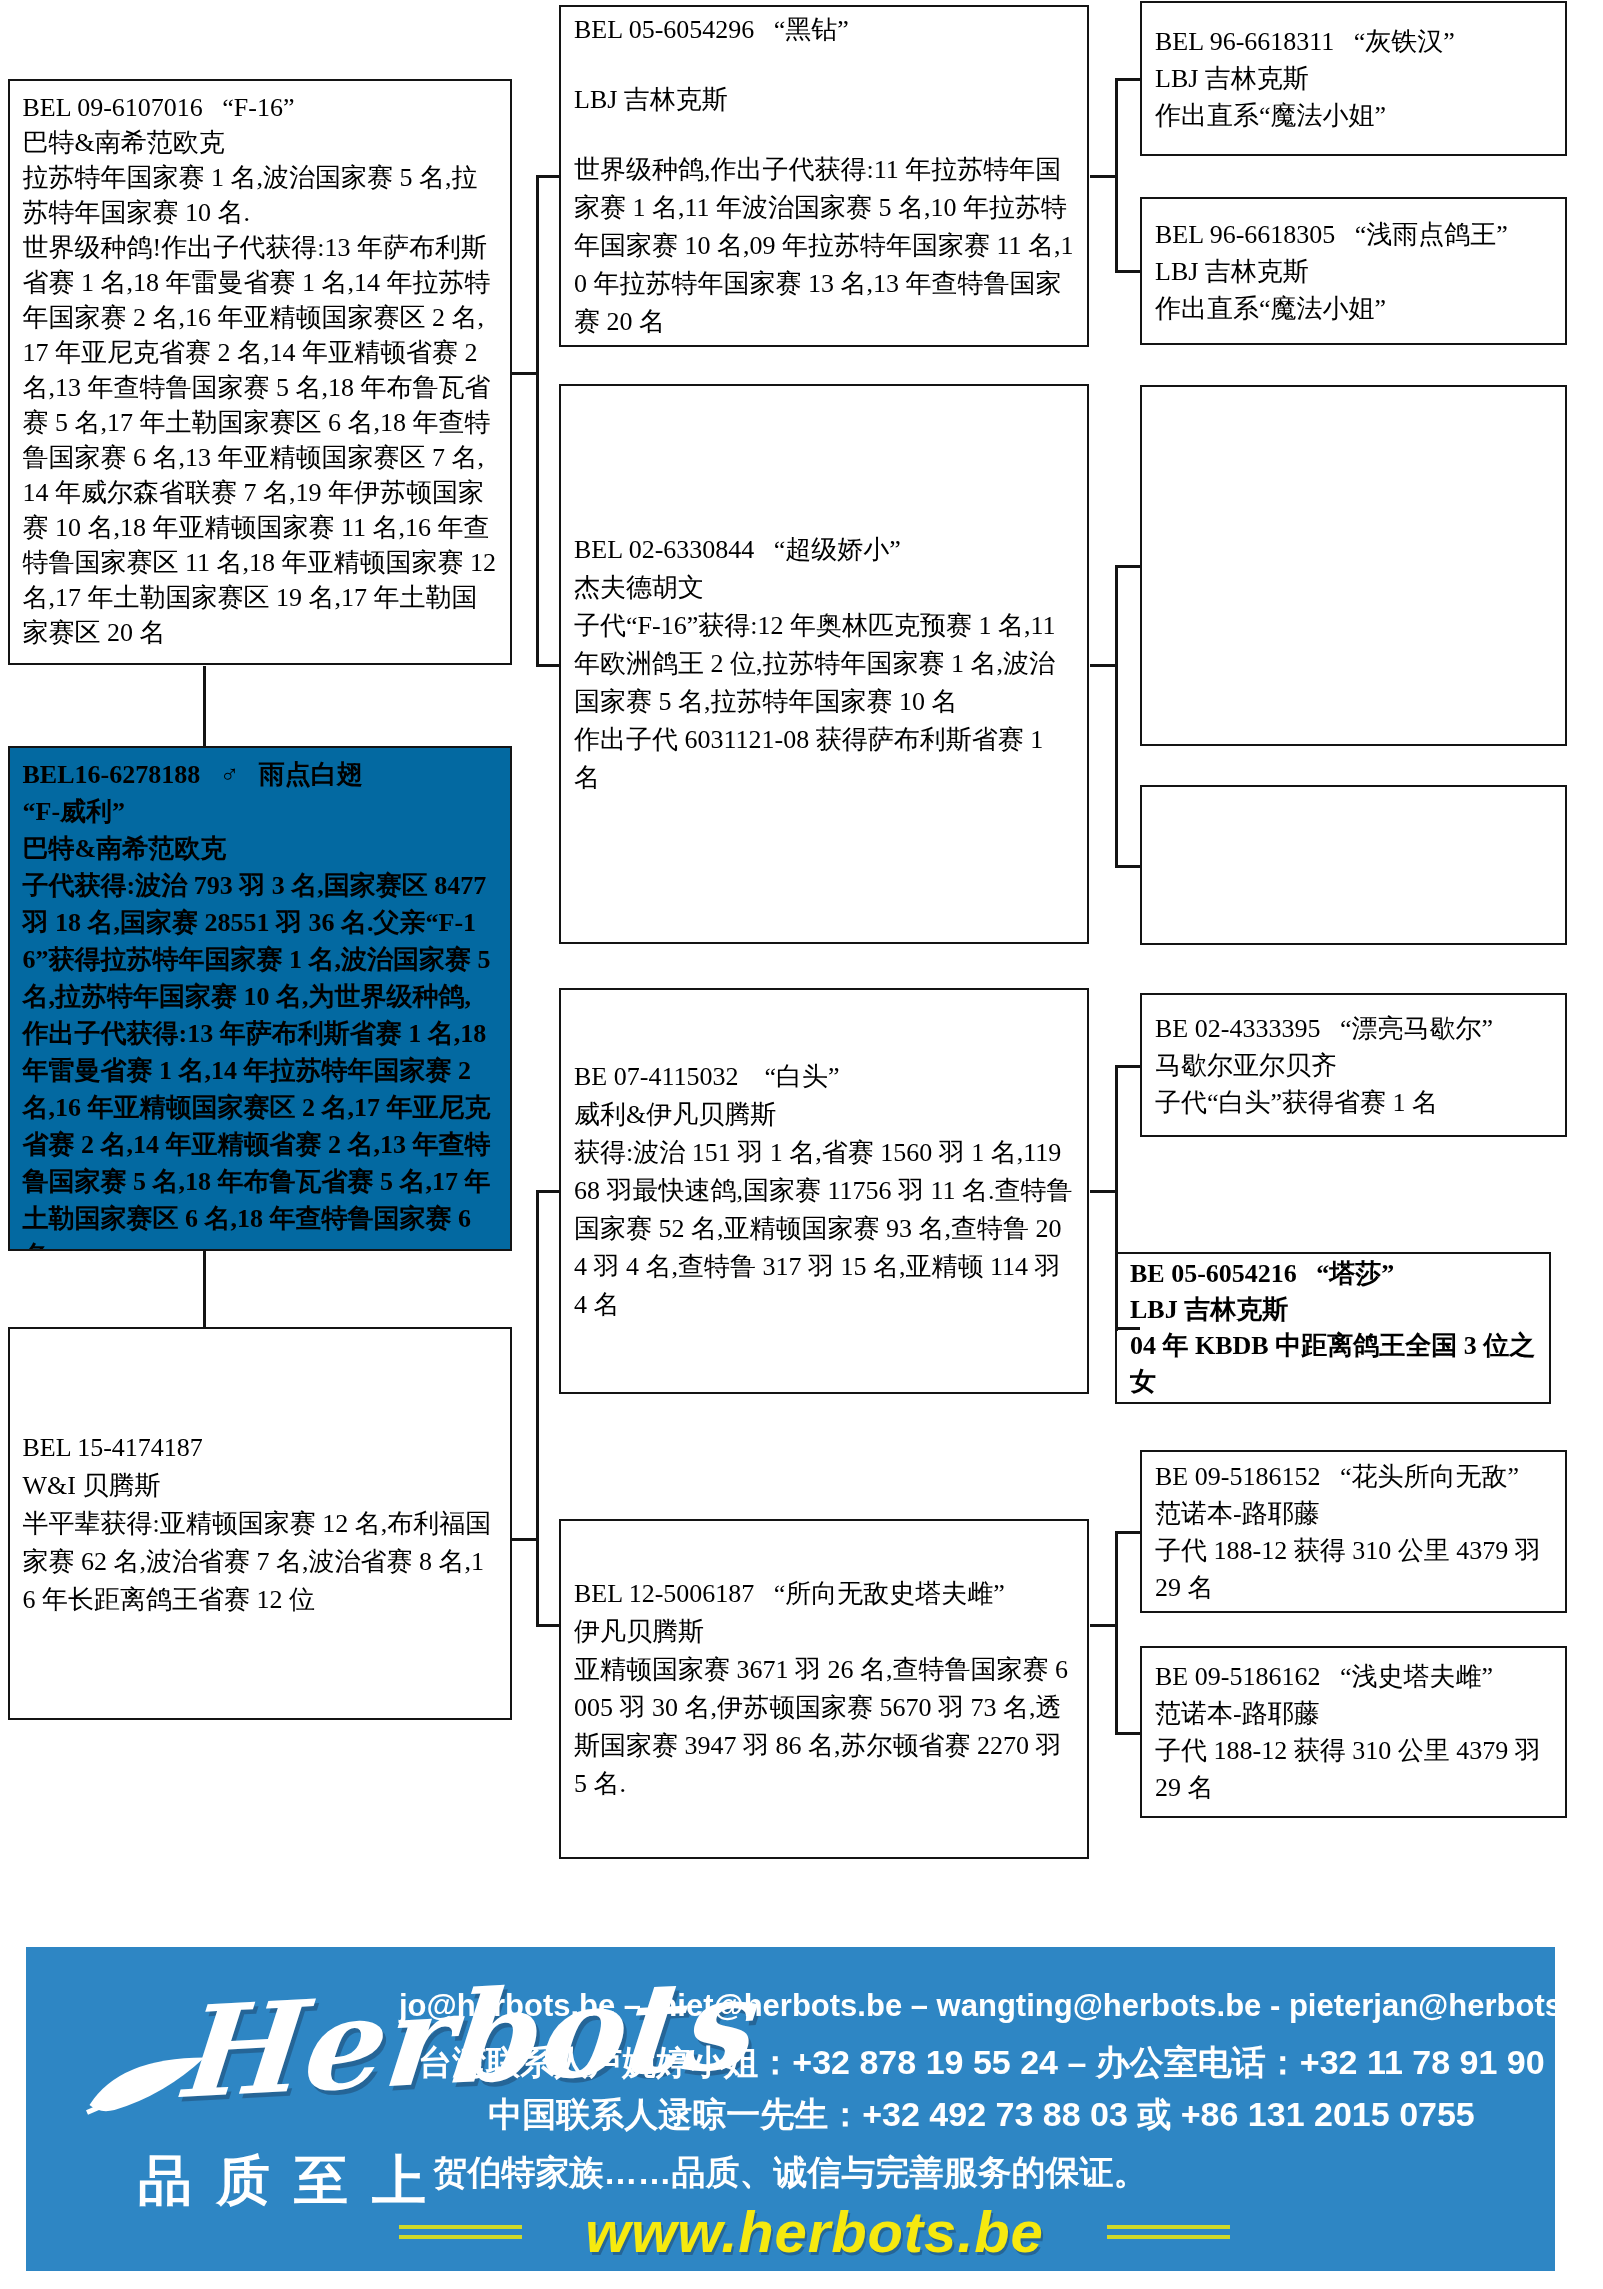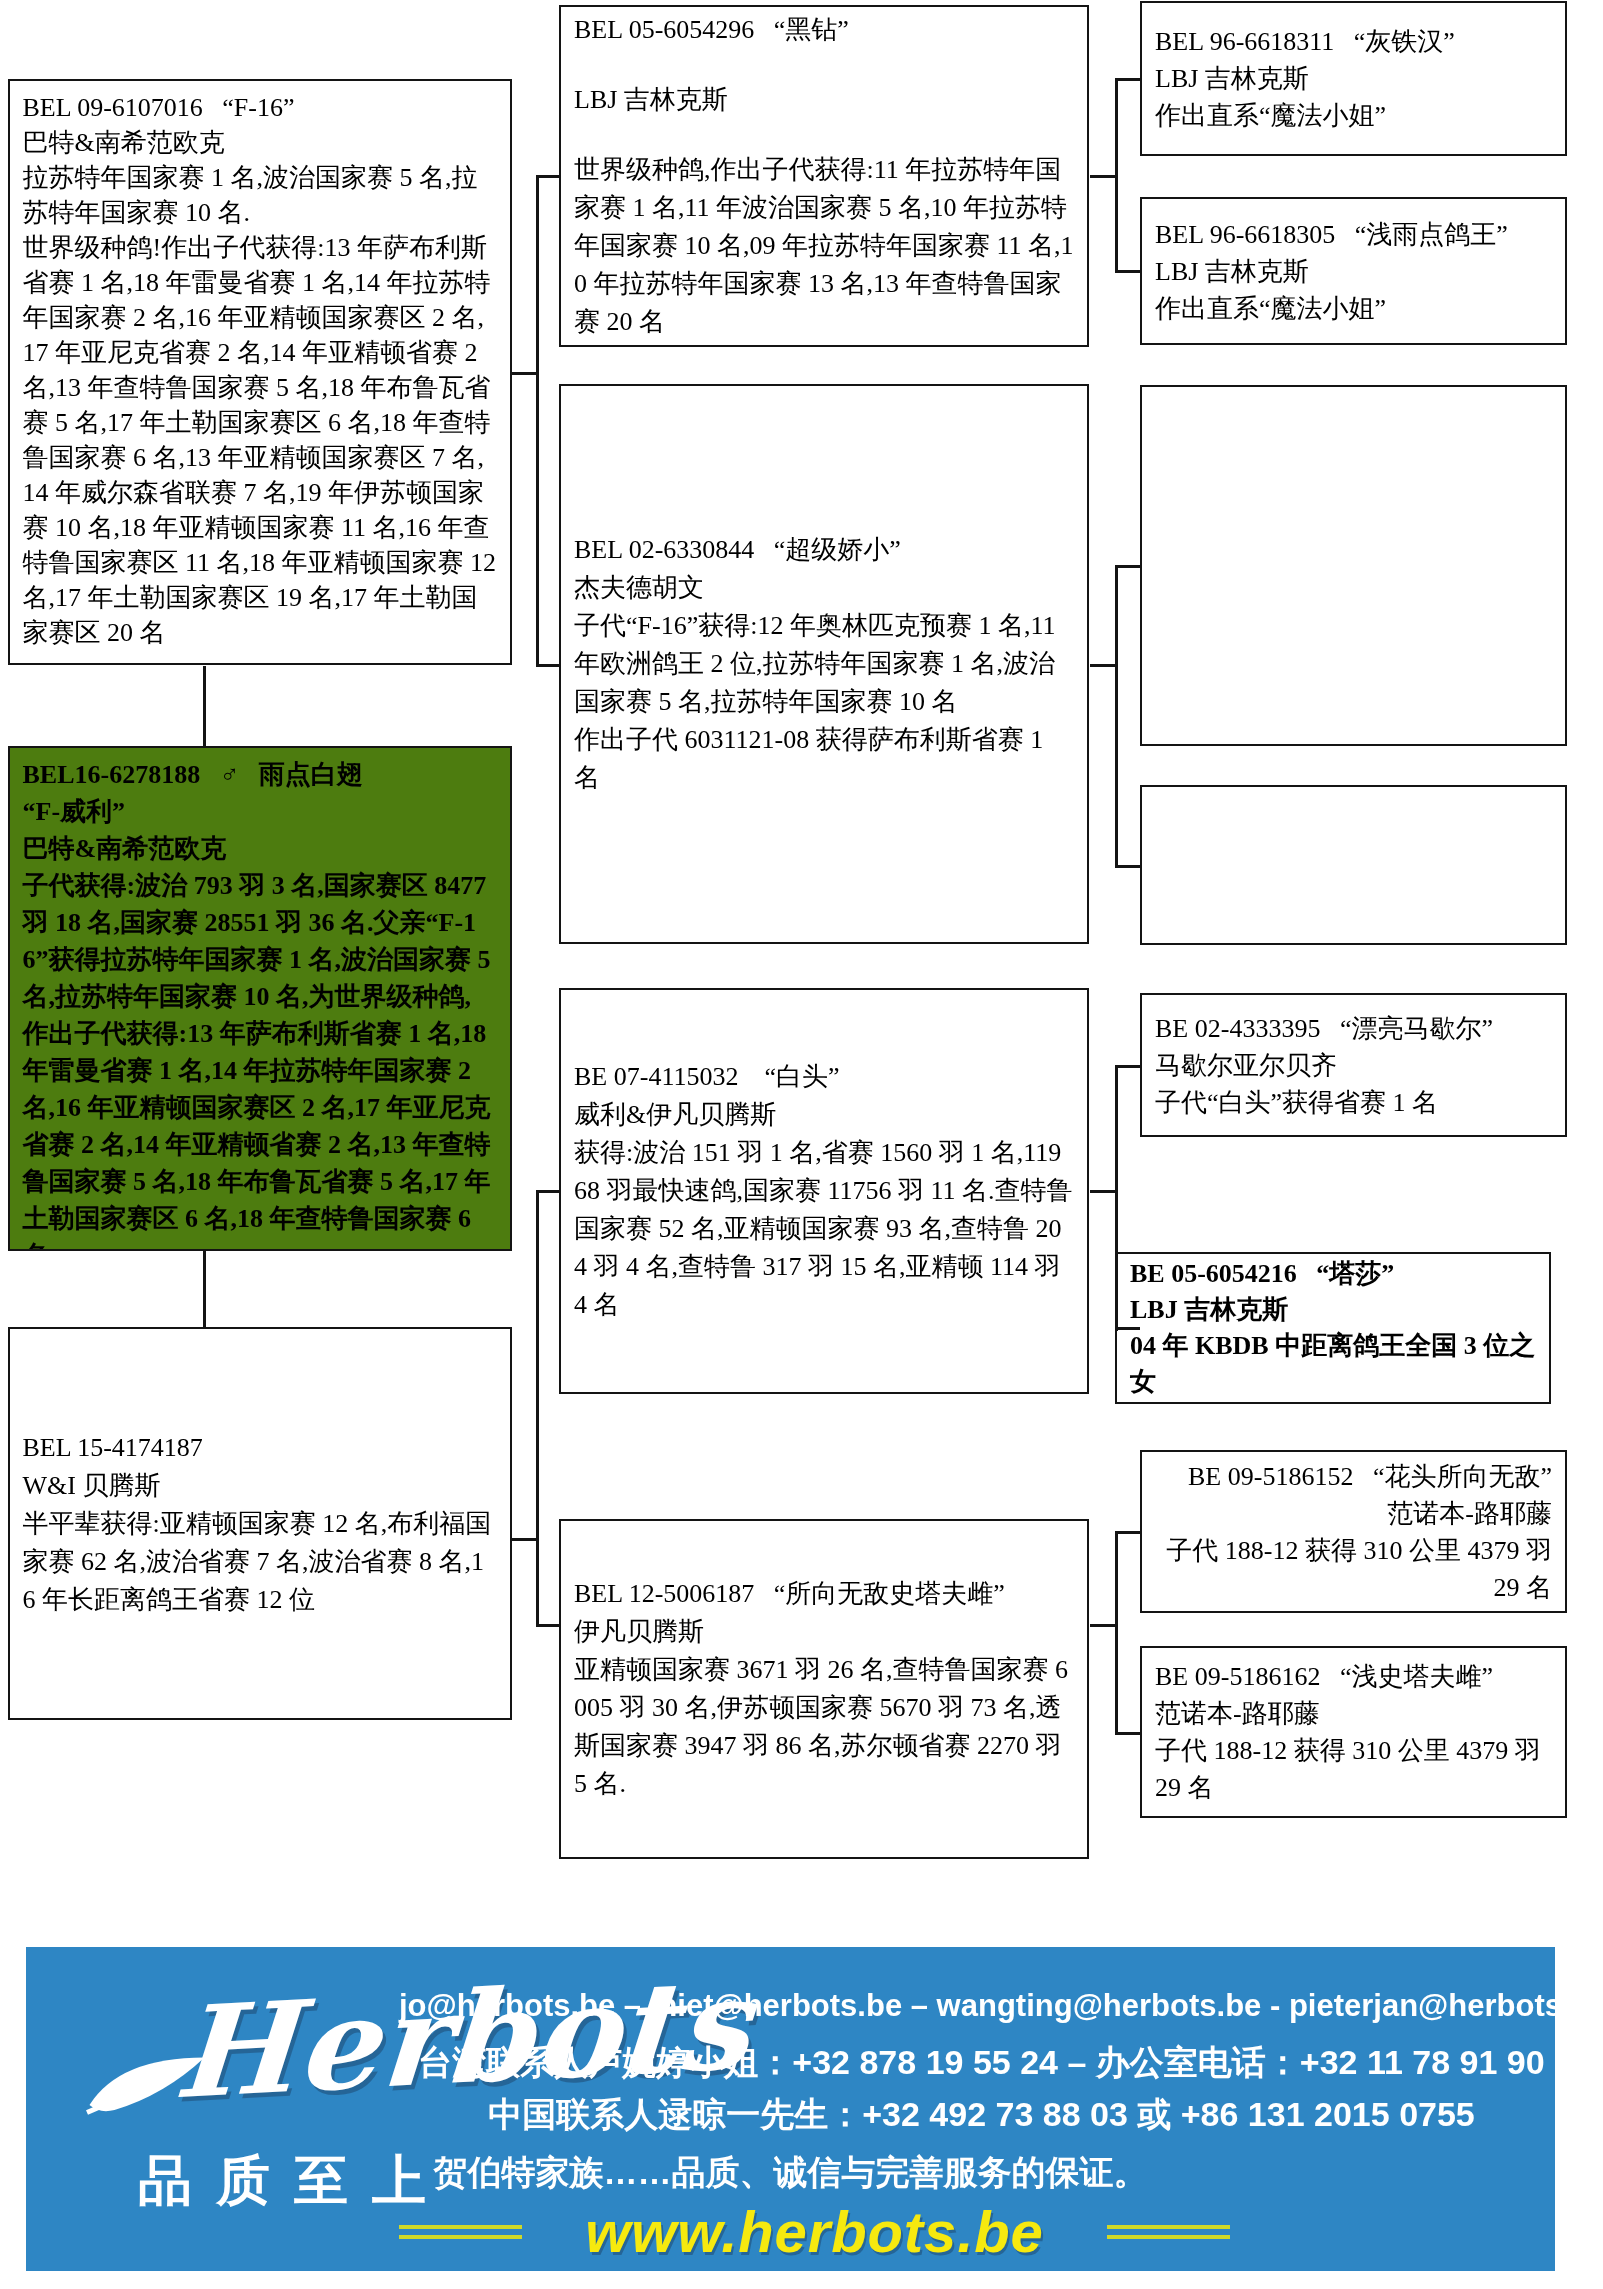--- a/index.html
+++ b/index.html
@@ -5,21 +5,21 @@
   html,body{margin:0;padding:0;background:#ffffff;}
   .page{position:relative;width:1603px;height:2290px;background:#ffffff;overflow:hidden;
         font-family:"Liberation Serif","DejaVu Serif",serif;color:#000;}
   
   .bx{position:absolute;box-sizing:border-box;border:2.8px solid #141414;background:#ffffff;
       display:flex;flex-direction:column;justify-content:center;
       padding:5.6px 13px;font-size:26px;line-height:38px;overflow:hidden;}
   .bx .ln{white-space:pre-wrap;word-break:break-all;}
   .bx.tight{line-height:35px;}
   .bx.lh40{line-height:37px;}
-  .bx.subject{background:#4d7c0f;font-weight:bold;border-width:2.8px;}
+  .bx.subject{background:#0369a1;font-weight:bold;border-width:2.8px;}
   
   .cv,.ch{position:absolute;background:#141414;}
   .cv{width:2.8px;}
   .ch{height:2.8px;}
   
   .banner{position:absolute;left:26px;top:1947px;width:1529px;height:324px;background:#2e86c4;
           font-family:"Liberation Sans","DejaVu Sans",sans-serif;color:#ffffff;overflow:hidden;}
   .logo-wrap{position:absolute;left:51px;top:17px;width:736px;height:186px;}
   .feather{position:absolute;left:0px;top:86px;width:140px;height:75px;}
   .logo-script{position:absolute;left:112px;top:0px;font-family:"DejaVu Serif","Liberation Serif",serif;
@@ -111,21 +111,21 @@
     <div class="ln">马歇尔亚尔贝齐</div>
     <div class="ln">子代“白头”获得省赛 1 名</div>
   </div>
 
   <div class="bx" style="left:1115px;top:1252px;width:436px;height:152px;line-height:36px;font-weight:bold;">
     <div class="ln">BE 05-6054216   “塔莎”</div>
     <div class="ln">LBJ 吉林克斯</div>
     <div class="ln">04 年 KBDB 中距离鸽王全国 3 位之女</div>
   </div>
 
-  <div class="bx lh40" style="left:1140px;top:1450px;width:427px;height:163px;text-align:right;">
+  <div class="bx lh40" style="left:1140px;top:1450px;width:427px;height:163px;">
     <div class="ln">BE 09-5186152   “花头所向无敌”</div>
     <div class="ln">范诺本-路耶藤</div>
     <div class="ln">子代 188-12 获得 310 公里 4379 羽 29 名</div>
   </div>
 
   <div class="bx lh40" style="left:1140px;top:1646px;width:427px;height:172px;">
     <div class="ln">BE 09-5186162   “浅史塔夫雌”</div>
     <div class="ln">范诺本-路耶藤</div>
     <div class="ln">子代 188-12 获得 310 公里 4379 羽 29 名</div>
   </div>

